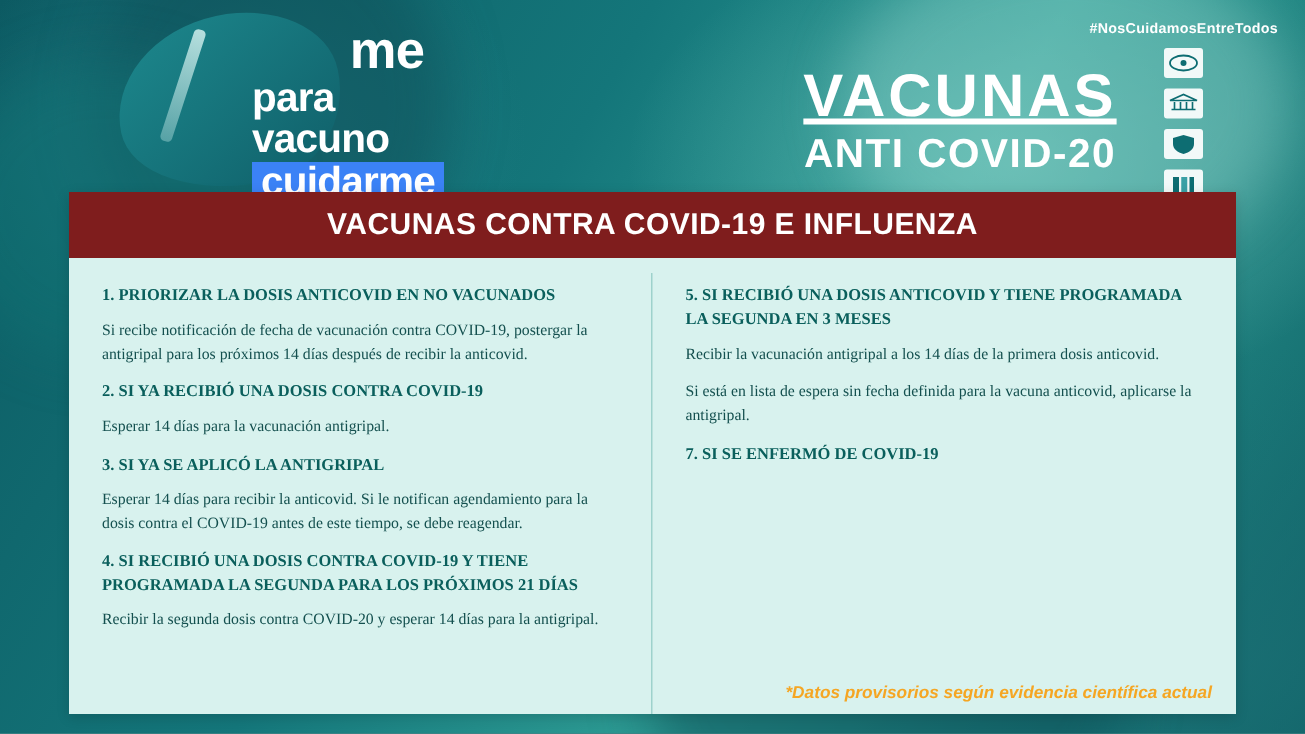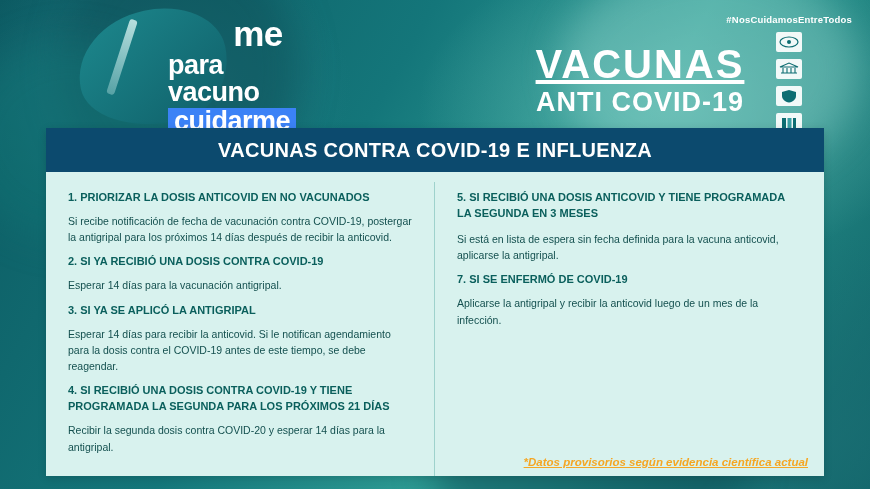--- a/index.html
+++ b/index.html
@@ -142,39 +142,40 @@
   .card {
     position: absolute;
     left: 46px; top: 128px;
     width: 778px;
     height: 348px;
     background: #d8f2ee;
     box-shadow: 0 2px 8px rgba(0,0,0,0.15);
   }
   .card-header {
     height: 44px;
-    background: #0c4a6e;
+    background: #7f1d1d;
     color: #ffffff;
     display: flex;
     align-items: center;
     justify-content: center;
     font-size: 20px;
     font-weight: bold;
     letter-spacing: 0.3px;
   }
   .card-body {
     display: flex;
     height: 304px;
     padding: 10px 0 0 0;
     box-sizing: border-box;
   }
   .col {
     box-sizing: border-box;
     padding: 8px 22px 0 22px;
     width: 50%;
+    font-family: Liberation Serif, serif;
   }
   .col-left { border-right: 1px solid #9ed2cc; }
 
   .item { margin-bottom: 9px; }
   .item-title {
     color: #0a5f5c;
     font-size: 11px;
     font-weight: bold;
     line-height: 1.45;
     margin-bottom: 7px;
@@ -187,21 +188,20 @@
   }
   .footnote {
     position: absolute;
     right: 16px;
     bottom: 8px;
     color: #f5a623;
     font-size: 11.5px;
     font-style: italic;
     font-weight: bold;
     text-align: right;
-    text-decoration: underline;
   }
 </style>
 </head>
 <body>
 
 <div class="bg">
   <div class="bg-blob blob-a"></div>
   <div class="bg-blob blob-b"></div>
   <div class="bg-blob blob-c"></div>
   <div class="bg-blob blob-d"></div>
@@ -213,21 +213,21 @@
 
   <div class="logo">
     <span class="logo-line me">me</span>
     <span class="logo-line">para</span>
     <span class="logo-line">vacuno</span>
     <span class="logo-line logo-hl">cuidarme</span>
   </div>
 
   <div class="title-block">
     <span class="title-main">VACUNAS</span>
-    <span class="title-sub">ANTI COVID-19</span>
+    <span class="title-sub">ANTI COVID-20</span>
   </div>
 
   <div class="hashtag-bar">
     <span class="hashtag">#NosCuidamosEntreTodos</span>
 
     <span class="gov-logo">
       <svg width="20" height="14" viewBox="0 0 20 14">
           <ellipse cx="10" cy="7" rx="9" ry="5" fill="none" stroke="#0d6d72" stroke-width="1.2"></ellipse>
           <circle cx="10" cy="7" r="2" fill="#0d6d72"></circle>
         </svg>
@@ -273,25 +273,25 @@
       </div>
       <div class="item">
         <div class="item-title">4. SI RECIBIÓ UNA DOSIS CONTRA COVID-19 Y TIENE PROGRAMADA LA SEGUNDA PARA LOS PRÓXIMOS 21 DÍAS</div>
         <div class="item-text">Recibir la segunda dosis contra COVID-20 y esperar 14 días para  la antigripal.</div>
       </div>
     </div>
 
     <div class="col col-right">
       <div class="item">
         <div class="item-title">5. SI RECIBIÓ UNA DOSIS ANTICOVID Y TIENE PROGRAMADA LA SEGUNDA EN 3 MESES</div>
+        <div class="item-text">Recibir la vacunación  antigripal a los 14 días de la primera dosis anticovid.</div>
       </div>
       <div class="item">
         <div class="item-text">Si está en lista de espera sin fecha definida para la vacuna anticovid, aplicarse la antigripal.</div>
       </div>
       <div class="item">
         <div class="item-title">7. SI SE ENFERMÓ DE COVID-19</div>
-        <div class="item-text">Aplicarse la antigripal y recibir la  anticovid  luego de un mes de la infección.</div>
       </div>
     </div>
   </div>
 
   <div class="footnote">*Datos provisorios según evidencia científica actual</div>
 </div>
 
 </body></html>

